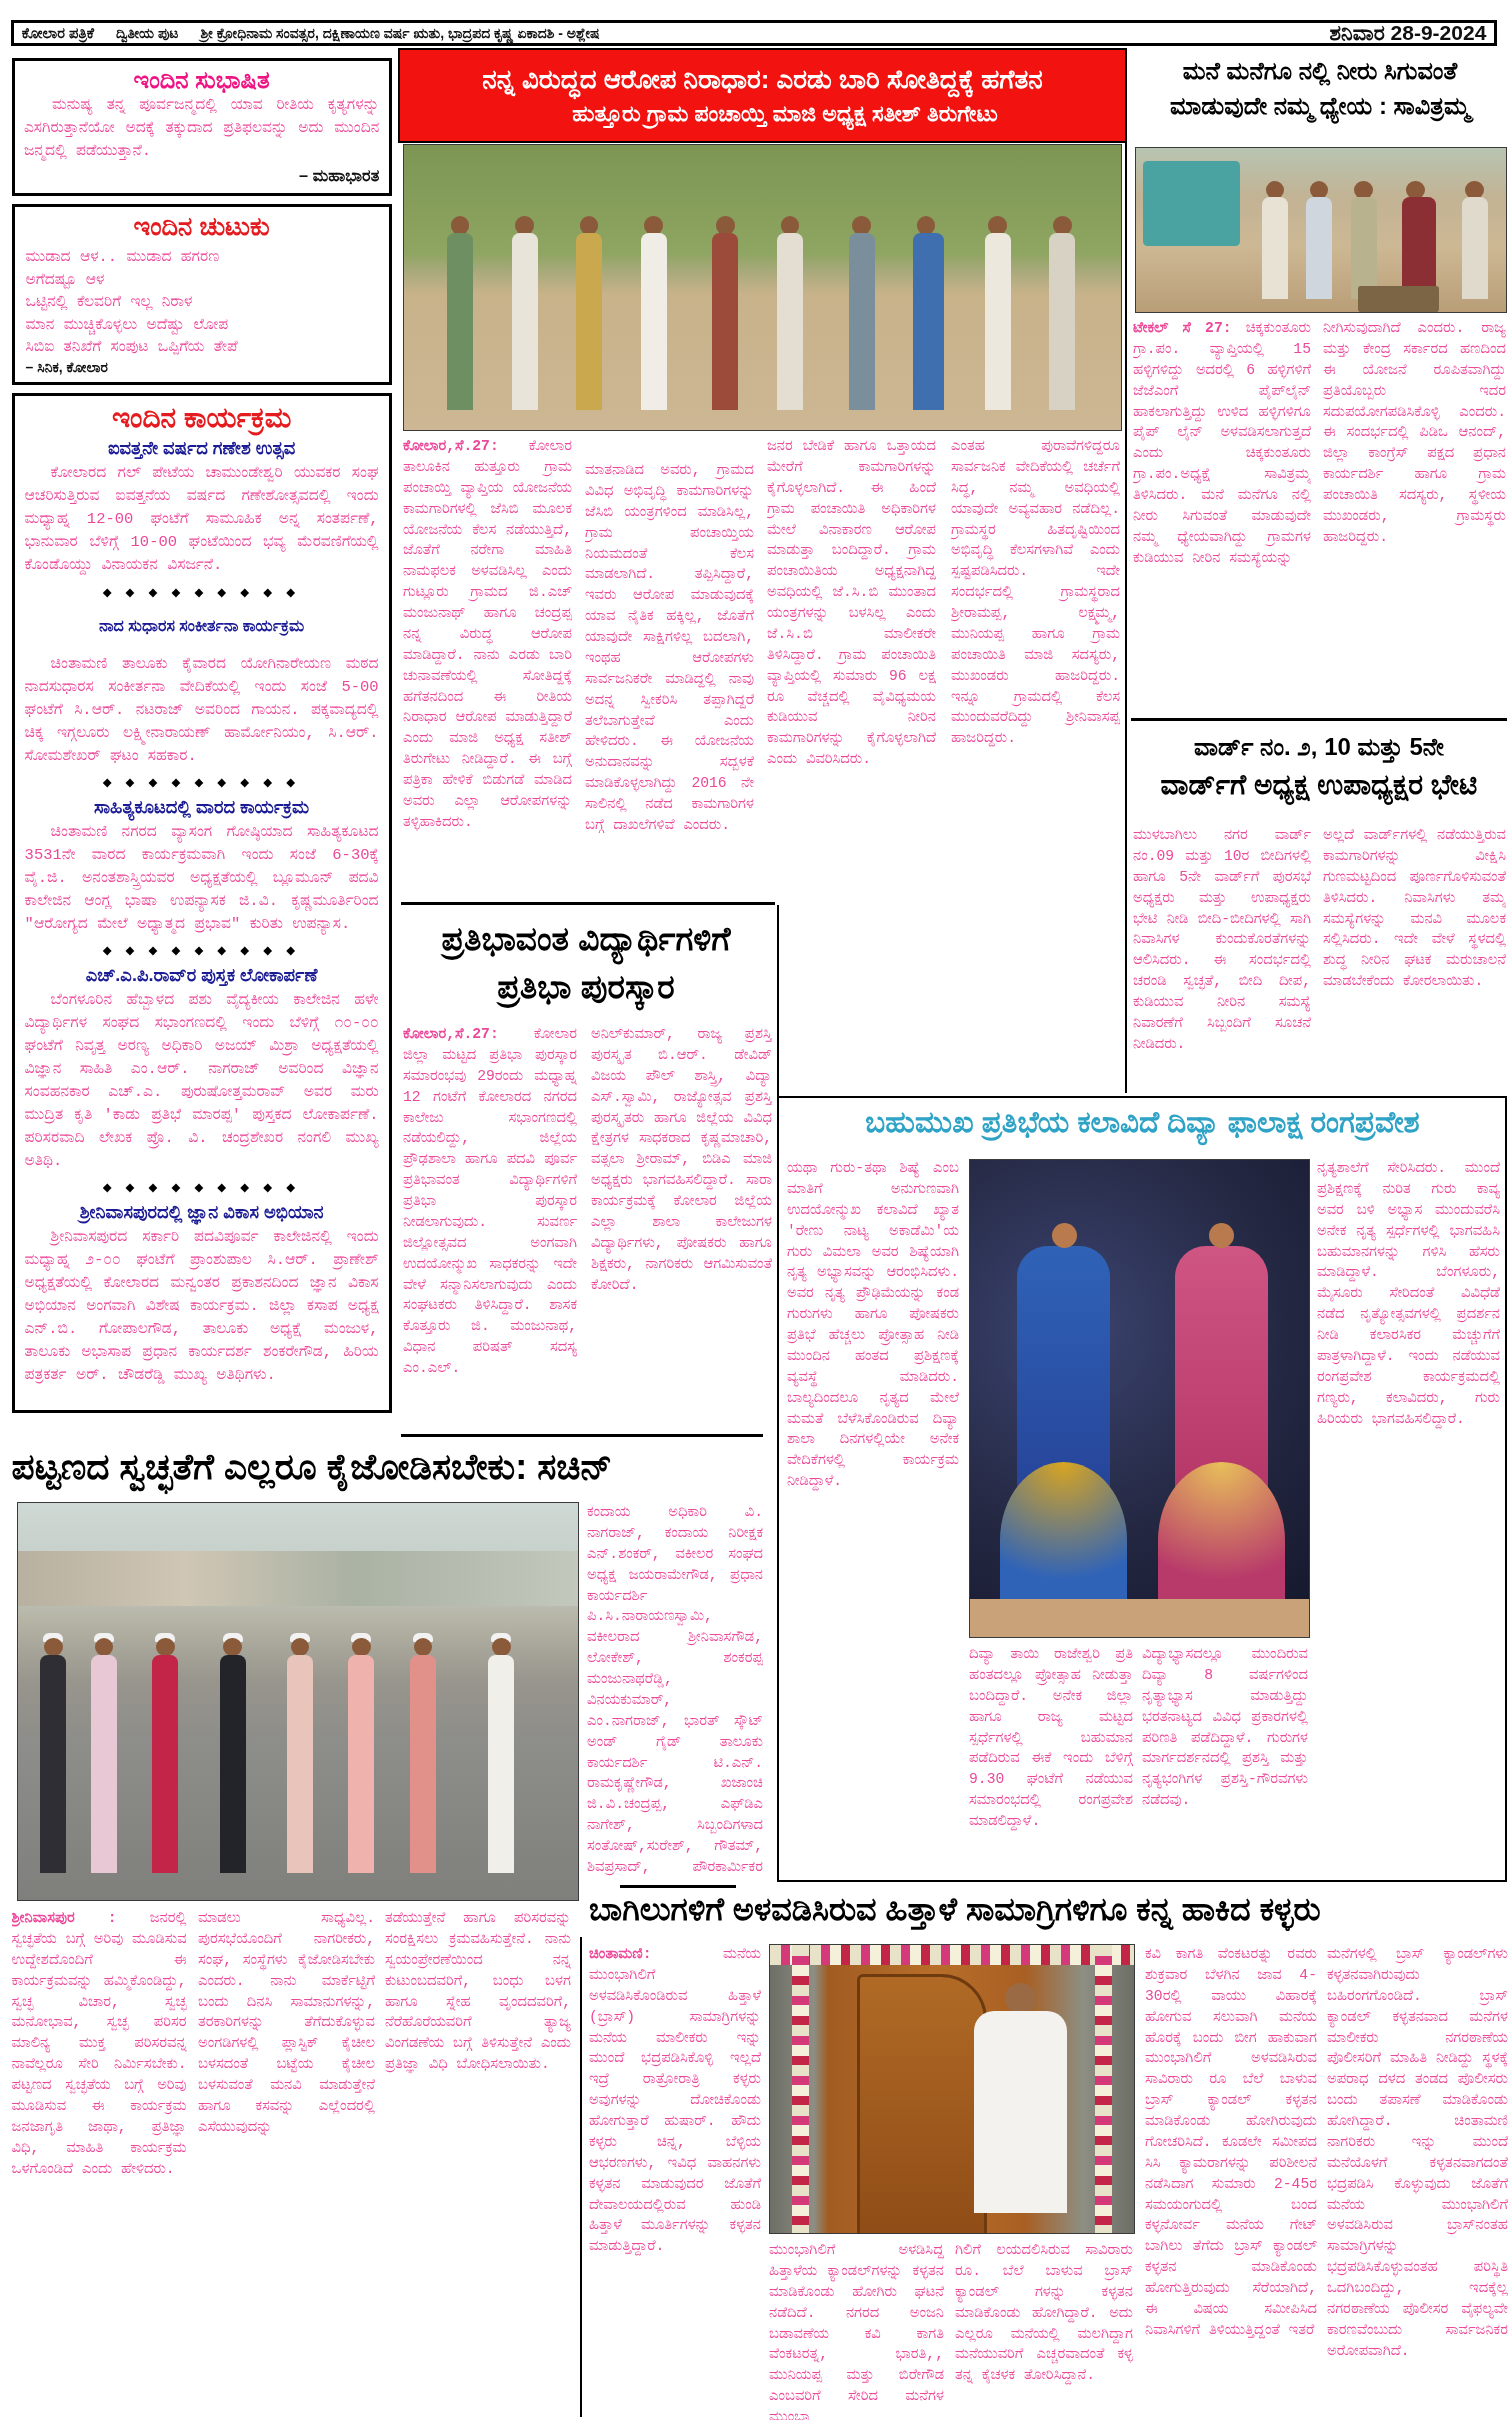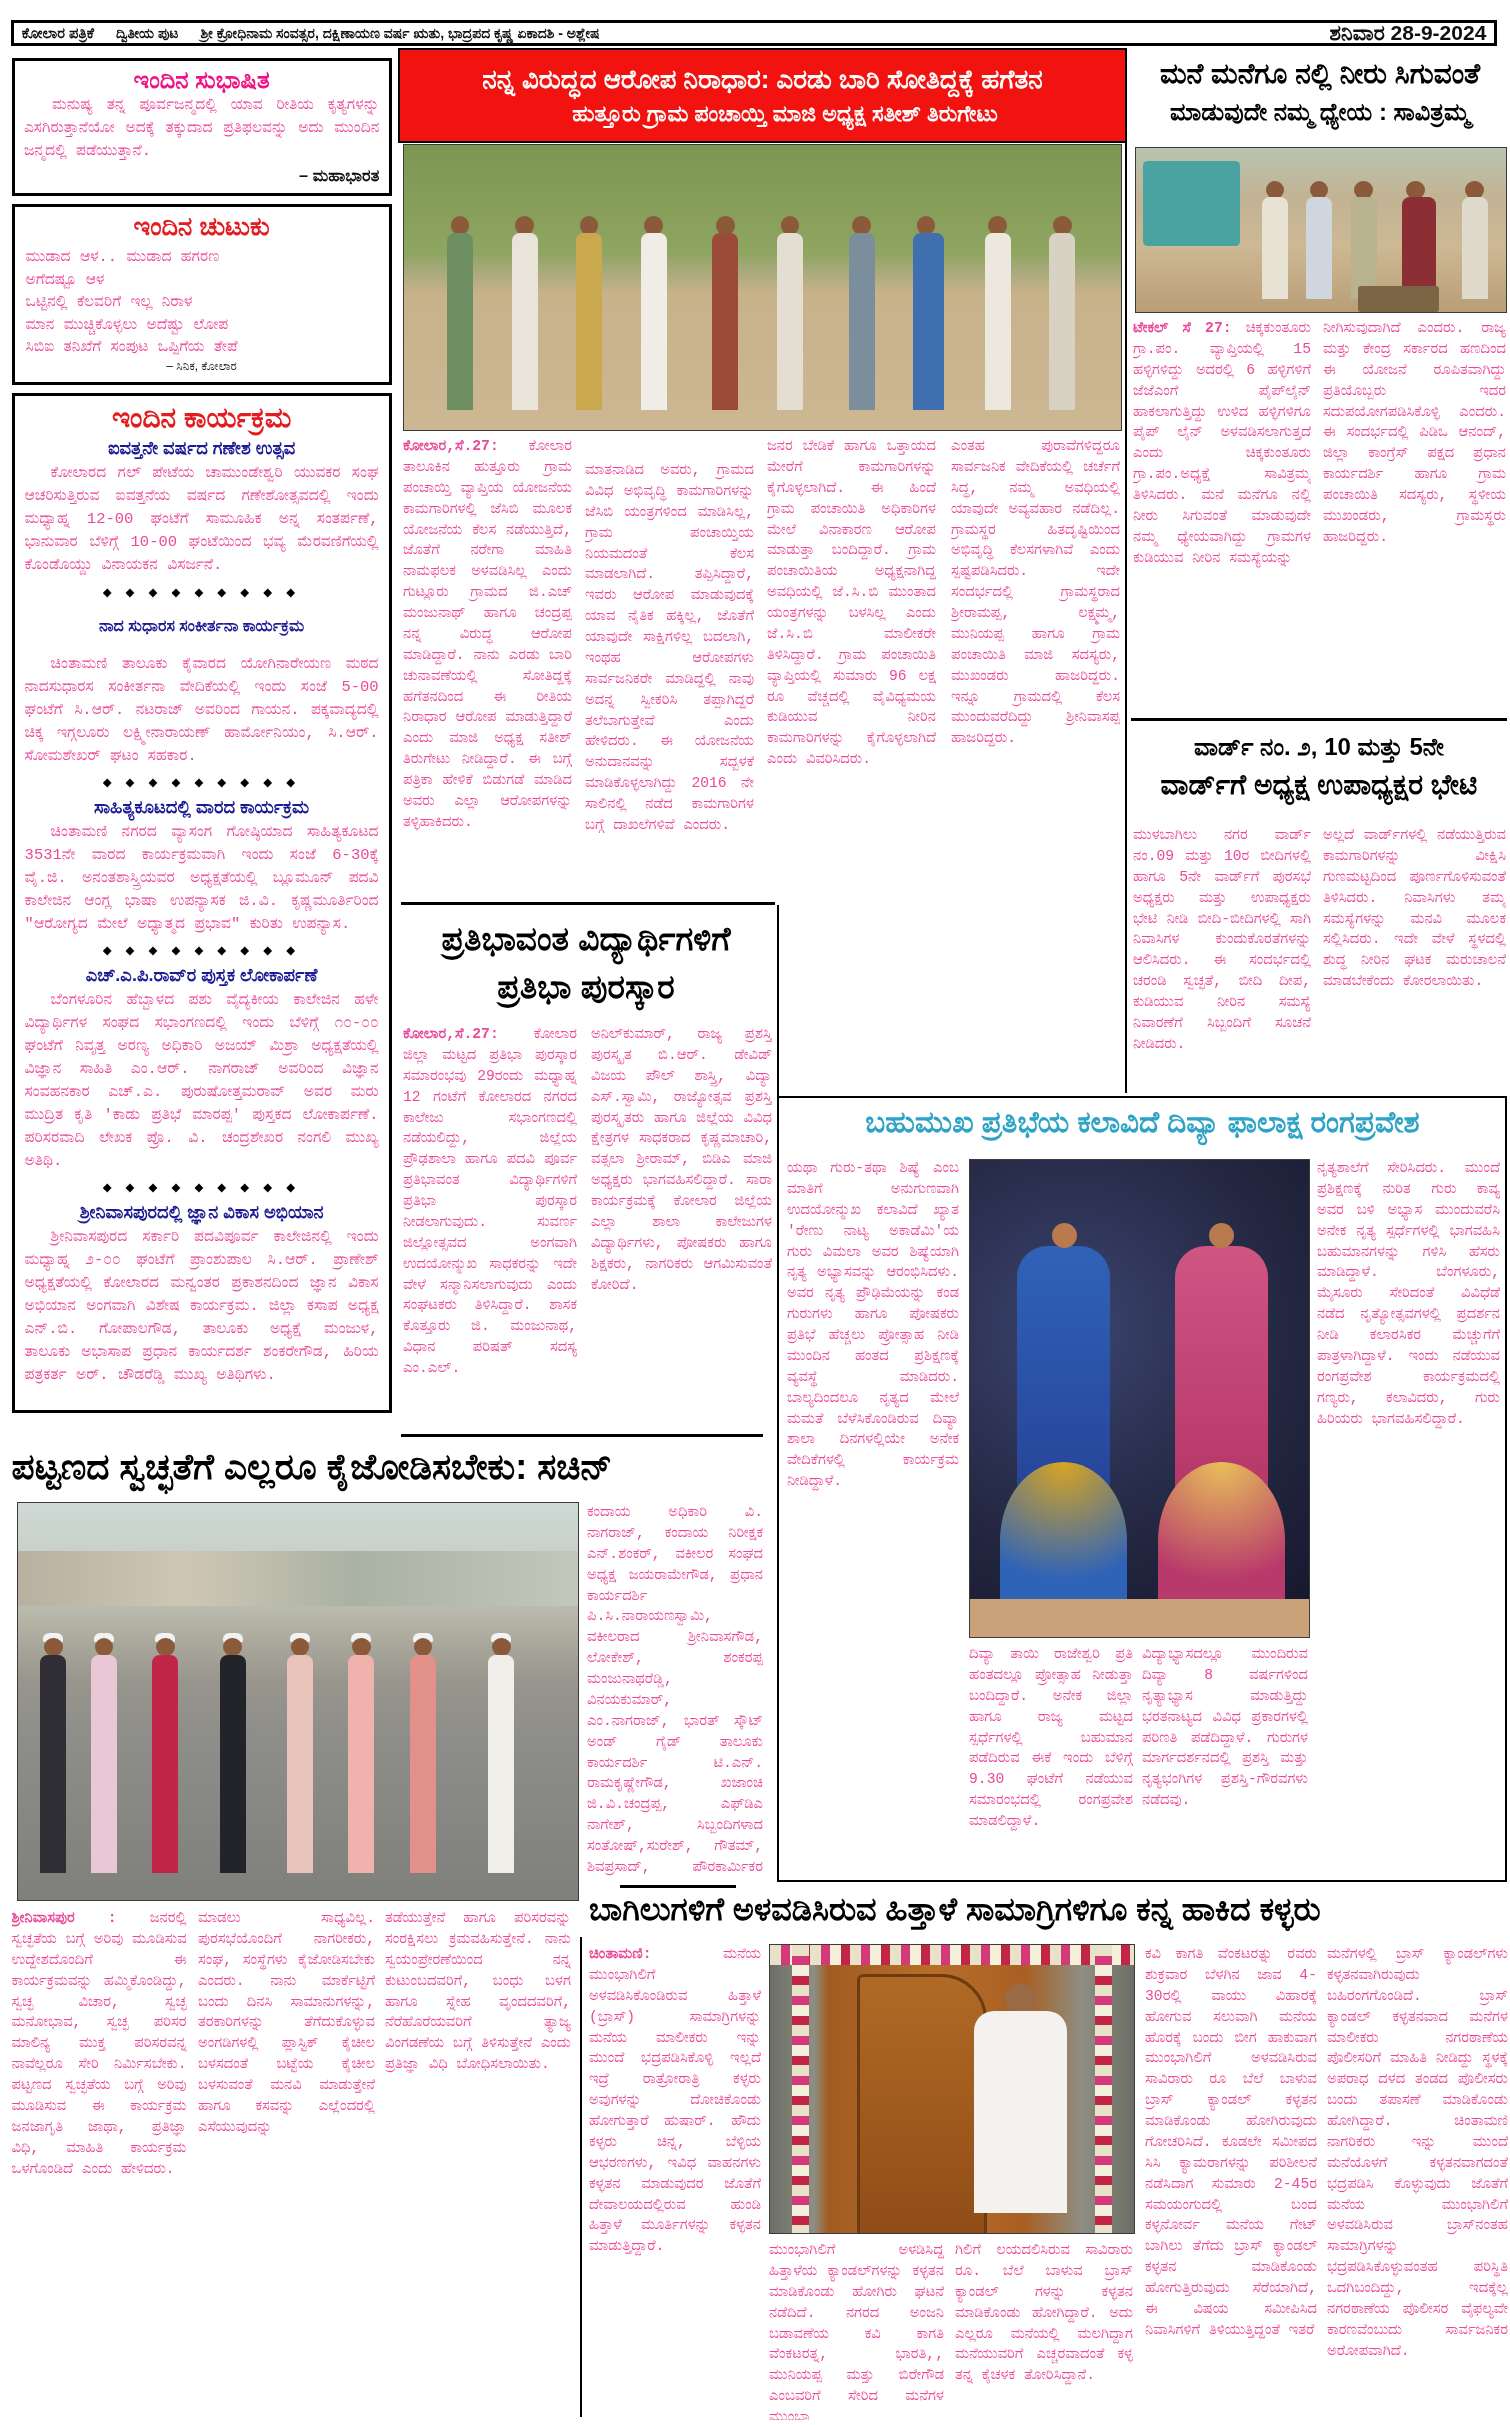--- a/index.html
+++ b/index.html
@@ -62,21 +62,21 @@
 
   <div class="abs box" style="left:11.6px;top:204px;width:380px;height:181px;padding:4.6px 11px;box-sizing:border-box;overflow:hidden;">
     <div class="hd-red" style="font-size:25.6px;margin-bottom:4.6px;">ಇಂದಿನ ಚುಟುಕು</div>
     <div class="col" style="position:static;font-size:15.5px;line-height:1.45;text-align:left;">
       <div>ಮುಡಾದ ಆಳ.. ಮುಡಾದ ಹಗರಣ</div>
       <div>ಅಗೆದಷ್ಟೂ ಆಳ</div>
       <div>ಒಟ್ಟಿನಲ್ಲಿ ಕೆಲವರಿಗೆ ಇಲ್ಲ ನಿರಾಳ</div>
       <div>ಮಾನ ಮುಚ್ಚಿಕೊಳ್ಳಲು ಅದೆಷ್ಟು ಲೋಪ</div>
       <div>ಸಿಬಿಐ ತನಿಖೆಗೆ ಸಂಪುಟ ಒಪ್ಪಿಗೆಯ ತೇಪೆ</div>
     </div>
-    <div style="text-align:center;font-weight:normal;font-size:12px;">– ಸಿನಿಕ, ಕೋಲಾರ</div>
+    <div style="text-align:left;font-weight:bold;font-size:14px;">– ಸಿನಿಕ, ಕೋಲಾರ</div>
   </div>
 
   <div class="abs box" style="left:11.6px;top:393px;width:380px;height:1020px;padding:6.2px 10px;box-sizing:border-box;overflow:hidden;">
     <div class="hd-red" style="font-size:28px;margin-bottom:3.1px;">ಇಂದಿನ ಕಾರ್ಯಕ್ರಮ</div>
 
     <div class="hd-navy" style="font-size:18px;margin:3.1px 0;">ಐವತ್ತನೇ ವರ್ಷದ ಗಣೇಶ ಉತ್ಸವ</div>
     <div class="col" style="position:static;font-size:15.5px;line-height:1.48;text-indent:26px;">ಕೋಲಾರದ ಗಲ್ ಪೇಟೆಯ ಚಾಮುಂಡೇಶ್ವರಿ ಯುವಕರ ಸಂಘ ಆಚರಿಸುತ್ತಿರುವ ಐವತ್ತನೆಯ ವರ್ಷದ ಗಣೇಶೋತ್ಸವದಲ್ಲಿ ಇಂದು ಮಧ್ಯಾಹ್ನ 12-00 ಘಂಟೆಗೆ ಸಾಮೂಹಿಕ ಅನ್ನ ಸಂತರ್ಪಣೆ, ಭಾನುವಾರ ಬೆಳಿಗ್ಗೆ 10-00 ಘಂಟೆಯಿಂದ ಭವ್ಯ ಮೆರವಣಿಗೆಯಲ್ಲಿ ಕೊಂಡೊಯ್ದು ವಿನಾಯಕನ ವಿಸರ್ಜನೆ.</div>
     <div class="divider">◆ ◆ ◆ ◆ ◆ ◆ ◆ ◆ ◆</div>
 
     <div class="hd-navy" style="font-size:16px;margin:18px 0;">ನಾದ ಸುಧಾರಸ ಸಂಕೀರ್ತನಾ ಕಾರ್ಯಕ್ರಮ</div>
@@ -166,21 +166,21 @@
   </div>
   <div class="col" style="left:403px;top:1024px;width:174px;height:405px;">
     <p><b class="dateline">ಕೋಲಾರ,ಸೆ.27:</b> <span>ಕೋಲಾರ ಜಿಲ್ಲಾ ಮಟ್ಟದ ಪ್ರತಿಭಾ ಪುರಸ್ಕಾರ ಸಮಾರಂಭವು 29ರಂದು ಮಧ್ಯಾಹ್ನ 12 ಗಂಟೆಗೆ ಕೋಲಾರದ ನಗರದ ಕಾಲೇಜು ಸಭಾಂಗಣದಲ್ಲಿ ನಡೆಯಲಿದ್ದು, ಜಿಲ್ಲೆಯ ಪ್ರೌಢಶಾಲಾ ಹಾಗೂ ಪದವಿ ಪೂರ್ವ ಪ್ರತಿಭಾವಂತ ವಿದ್ಯಾರ್ಥಿಗಳಿಗೆ ಪ್ರತಿಭಾ ಪುರಸ್ಕಾರ ನೀಡಲಾಗುವುದು. ಸುವರ್ಣ ಜಿಲ್ಲೋತ್ಸವದ ಅಂಗವಾಗಿ ಉದಯೋನ್ಮುಖ ಸಾಧಕರನ್ನು ಇದೇ ವೇಳೆ ಸನ್ಮಾನಿಸಲಾಗುವುದು ಎಂದು ಸಂಘಟಕರು ತಿಳಿಸಿದ್ದಾರೆ. ಶಾಸಕ ಕೊತ್ತೂರು ಜಿ. ಮಂಜುನಾಥ, ವಿಧಾನ ಪರಿಷತ್ ಸದಸ್ಯ ಎಂ.ಎಲ್.</span></p>
   </div>
   <div class="col" style="left:591px;top:1024px;width:181px;height:405px;">
     <p>ಅನಿಲ್‌ಕುಮಾರ್, ರಾಜ್ಯ ಪ್ರಶಸ್ತಿ ಪುರಸ್ಕೃತ ಬಿ.ಆರ್. ಡೇವಿಡ್ ವಿಜಯ ಪೌಲ್ ಶಾಸ್ತ್ರಿ, ವಿದ್ಯಾ ಎಸ್.ಸ್ವಾಮಿ, ರಾಜ್ಯೋತ್ಸವ ಪ್ರಶಸ್ತಿ ಪುರಸ್ಕೃತರು ಹಾಗೂ ಜಿಲ್ಲೆಯ ವಿವಿಧ ಕ್ಷೇತ್ರಗಳ ಸಾಧಕರಾದ ಕೃಷ್ಣಮಾಚಾರಿ, ವತ್ಸಲಾ ಶ್ರೀರಾಮ್, ಬಿಡಿಎ ಮಾಜಿ ಅಧ್ಯಕ್ಷರು ಭಾಗವಹಿಸಲಿದ್ದಾರೆ. ಸಾರಾ ಕಾರ್ಯಕ್ರಮಕ್ಕೆ ಕೋಲಾರ ಜಿಲ್ಲೆಯ ಎಲ್ಲಾ ಶಾಲಾ ಕಾಲೇಜುಗಳ ವಿದ್ಯಾರ್ಥಿಗಳು, ಪೋಷಕರು ಹಾಗೂ ಶಿಕ್ಷಕರು, ನಾಗರಿಕರು ಆಗಮಿಸುವಂತೆ ಕೋರಿದೆ.</p>
   </div>
   <div class="rule-h" style="left:401px;top:1434px;width:362px;height:3.1px;"></div>
 
   <div class="blackhead" style="position:absolute;left:1133px;top:54px;width:374px;">
-    <div style="font-size:28px;line-height:1.45;">ಮನೆ ಮನೆಗೂ ನಲ್ಲಿ ನೀರು ಸಿಗುವಂತೆ</div>
+    <div style="font-size:24px;line-height:1.45;">ಮನೆ ಮನೆಗೂ ನಲ್ಲಿ ನೀರು ಸಿಗುವಂತೆ</div>
     <div style="font-size:24px;line-height:1.45;">ಮಾಡುವುದೇ ನಮ್ಮ ಧ್ಯೇಯ : ಸಾವಿತ್ರಮ್ಮ</div>
   </div>
   <div class="photo ph-borewell" style="left:1135px;top:147px;width:370px;height:164px;">
     <div class="abs" style="left:2%;top:8%;width:26%;height:52%;background:#4aa3a0;border-radius:4.6px;"></div>
     <div class="person" style="left:34%;">
         <span class="head"></span>
         <span class="body" style="background:#e8e2d4;"></span>
       </div>
     <div class="person" style="left:46%;">
         <span class="head"></span>

